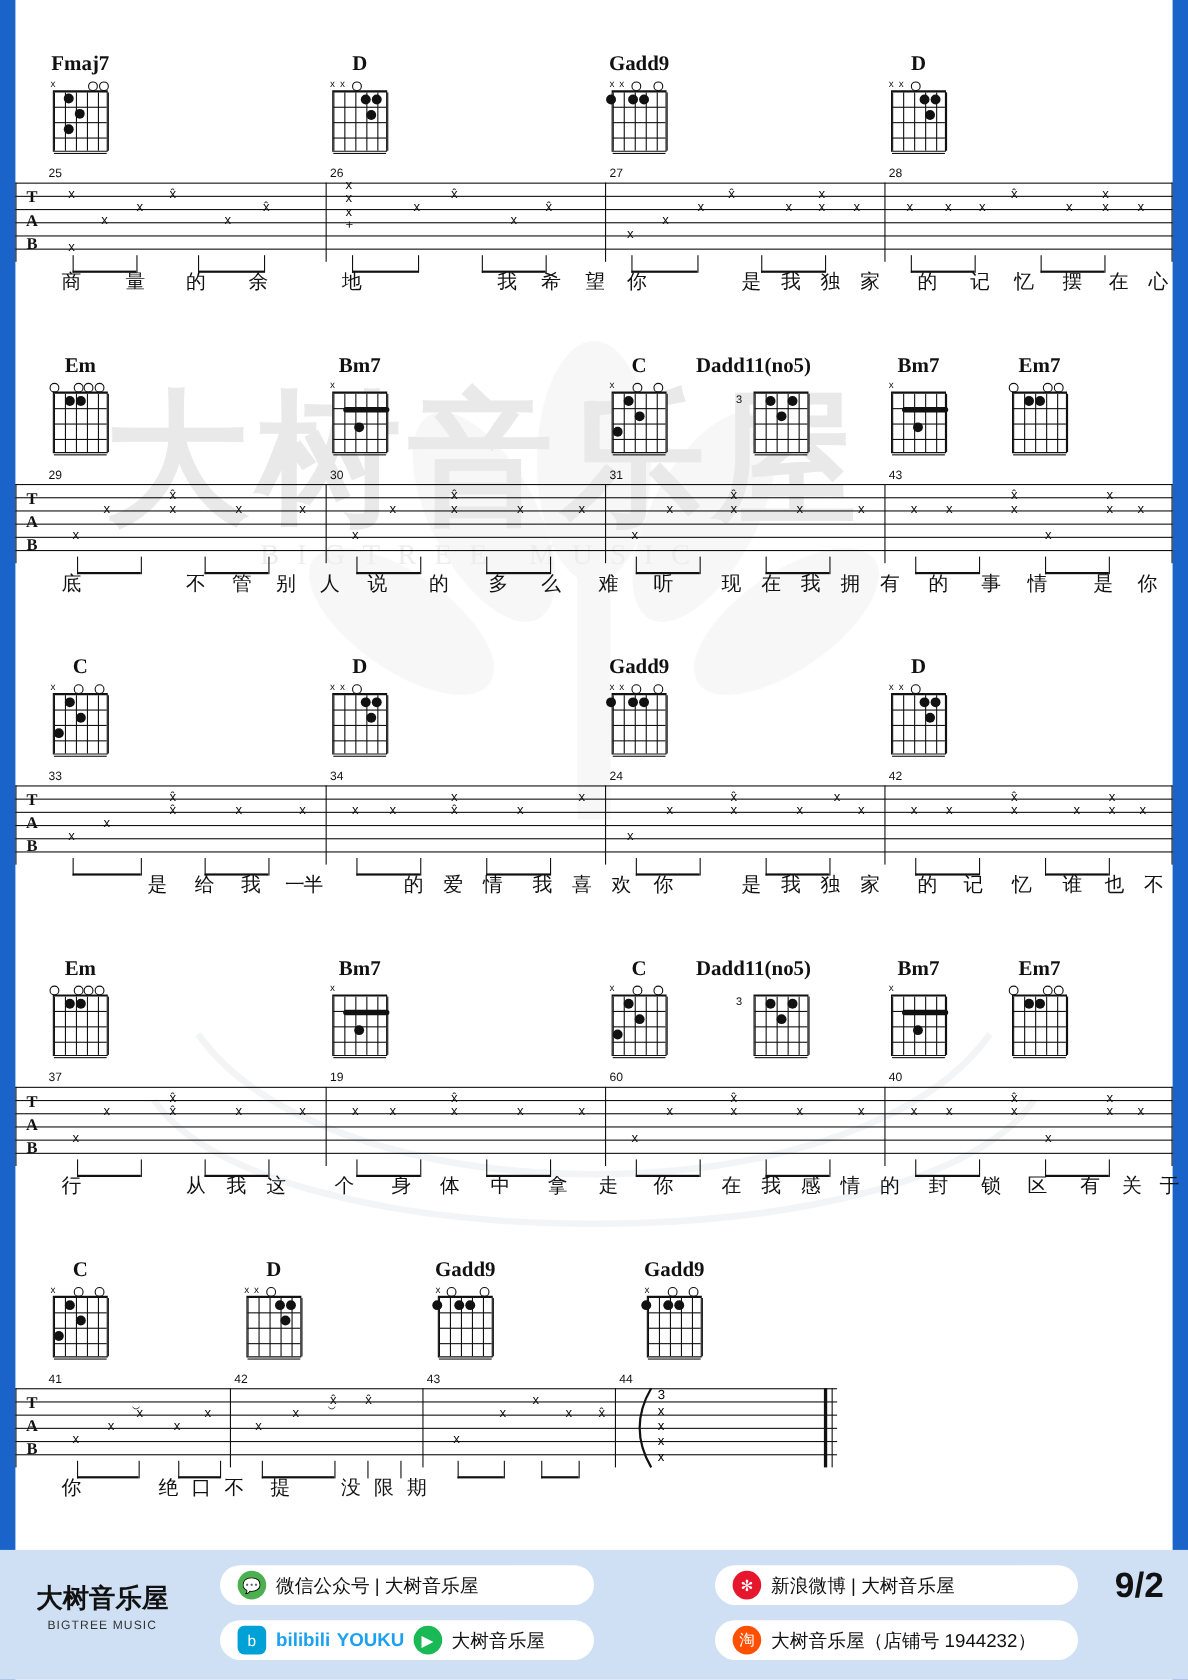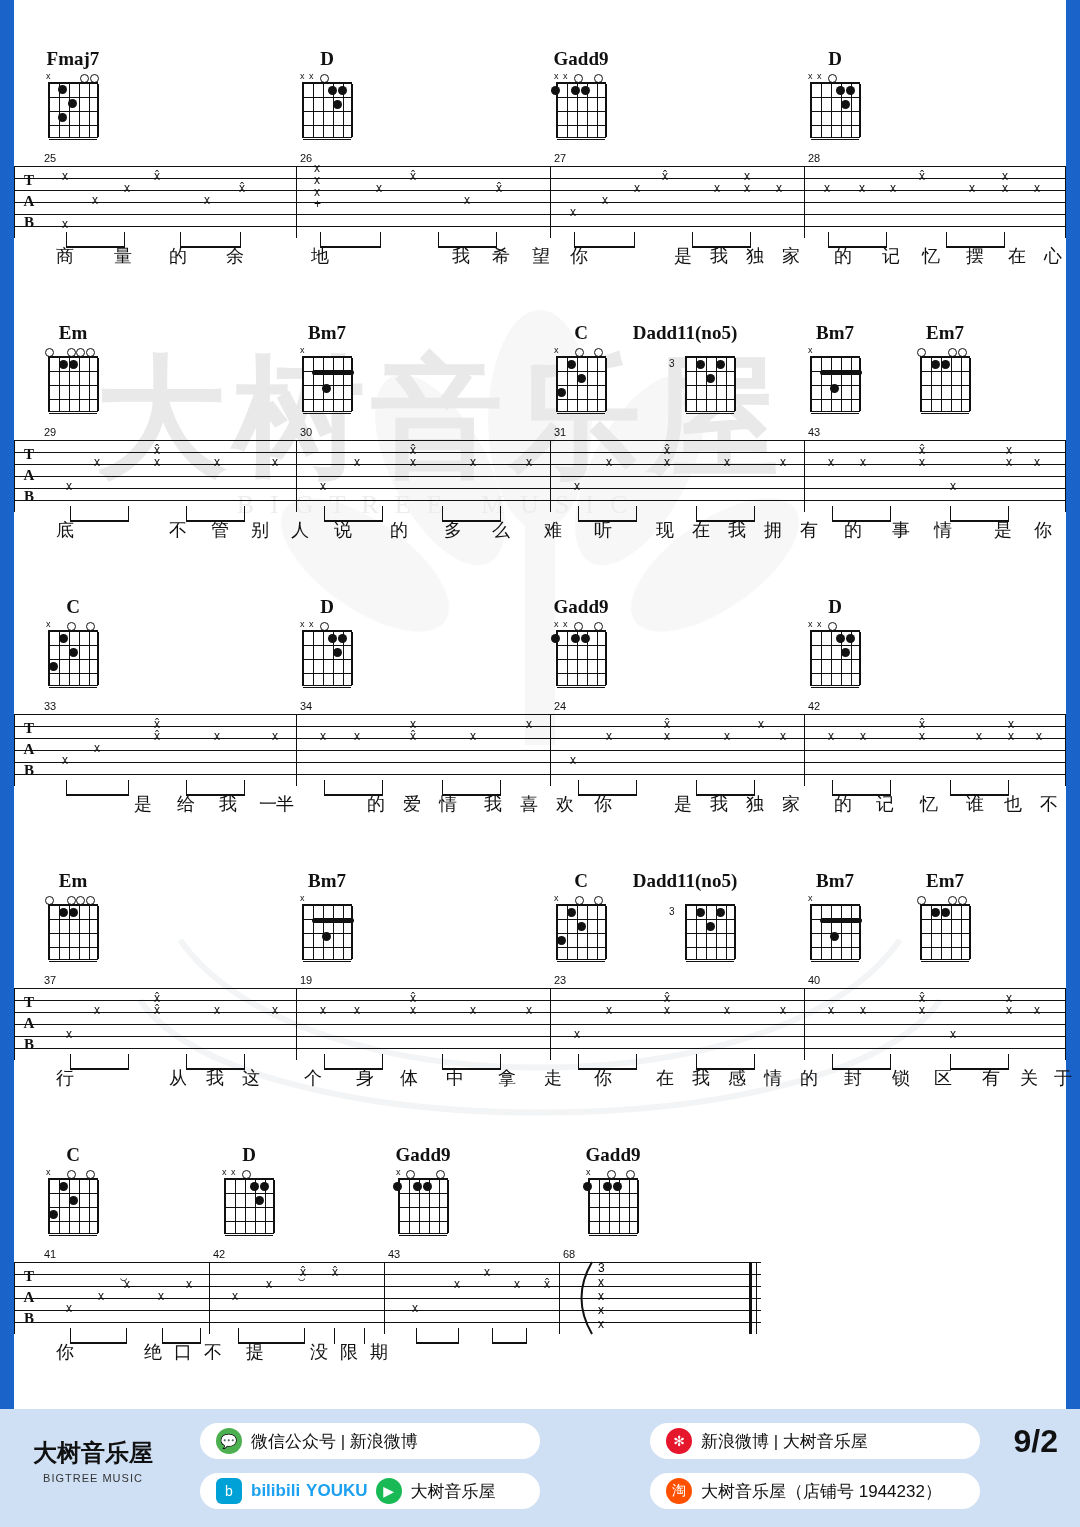--- a/index.html
+++ b/index.html
@@ -908,21 +908,21 @@
         <div class="sline" style="top:48px"></div>
           <div class="sline" style="top:60px"></div>
         <div class="bar" style="left:0px"></div>
         <div class="bar" style="left:282px"></div>
         <div class="bar" style="left:536px"></div>
         <div class="bar" style="left:790px"></div>
         <div class="bar" style="left:1051px"></div>
         <div class="tabmark">T<br>A<br>B</div>
         <div class="measnum" style="left:30px">37</div>
         <div class="measnum" style="left:286px">19</div>
-        <div class="measnum" style="left:540px">23</div>
+        <div class="measnum" style="left:540px">60</div>
         <div class="measnum" style="left:794px">40</div>
 
         <div class="x" style="left:52px;top:41px;">x</div>
         <div class="x" style="left:80px;top:17px;">x</div>
         <div class="x" style="left:140px;top:5px;">x̂</div>
         <div class="x" style="left:140px;top:17px;">x̂</div>
         <div class="x" style="left:200px;top:17px;">x</div>
         <div class="x" style="left:258px;top:17px;">x</div>
         <div class="x" style="left:306px;top:17px;">x</div>
         <div class="x" style="left:340px;top:17px;">x</div>
@@ -1109,21 +1109,21 @@
         <div class="bar" style="left:0px"></div>
         <div class="bar" style="left:195px"></div>
         <div class="bar" style="left:370px"></div>
         <div class="bar" style="left:545px"></div>
         <div class="bar" style="left:735px;width:3px;"></div>
         <div class="bar" style="left:742px"></div>
         <div class="tabmark">T<br>A<br>B</div>
         <div class="measnum" style="left:30px">41</div>
         <div class="measnum" style="left:199px">42</div>
         <div class="measnum" style="left:374px">43</div>
-        <div class="measnum" style="left:549px">68</div>
+        <div class="measnum" style="left:549px">44</div>
 
         <div class="x" style="left:52px;top:41px;">x</div>
         <div class="x" style="left:84px;top:29px;">x</div>
         <div class="slurm" style="left:106px;top:3px;">‿</div>
         <div class="x" style="left:110px;top:17px;">x</div>
         <div class="x" style="left:144px;top:29px;">x</div>
         <div class="x" style="left:172px;top:17px;">x</div>
         <div class="x" style="left:218px;top:29px;">x</div>
         <div class="x" style="left:252px;top:17px;">x</div>
         <div class="slurm" style="left:284px;top:3px;">‿</div>
@@ -1177,21 +1177,21 @@
   </div>
 
   <div class="footer">
     <div class="logo">
       <div class="l1">大树音乐屋</div>
       <div class="l2">BIGTREE MUSIC</div>
     </div>
 
     <div class="pill" style="left:200px;top:14px;min-width:340px;">
       <span class="ic wechat">💬</span>
-      <span>微信公众号 | 新浪微博</span>
+      <span>微信公众号 | 大树音乐屋</span>
     </div>
 
     <div class="pill" style="left:200px;top:64px;min-width:340px;">
       <span class="ic bili">b</span>
       <span style="color:#1ca0f0;font-weight:700;font-size:17px;margin-right:6px;">bilibili</span>
       <span style="color:#1ca0f0;font-weight:700;font-size:17px;margin-right:8px;">YOUKU</span>
       <span class="ic play">▶</span>
       <span>大树音乐屋</span>
     </div>
 

